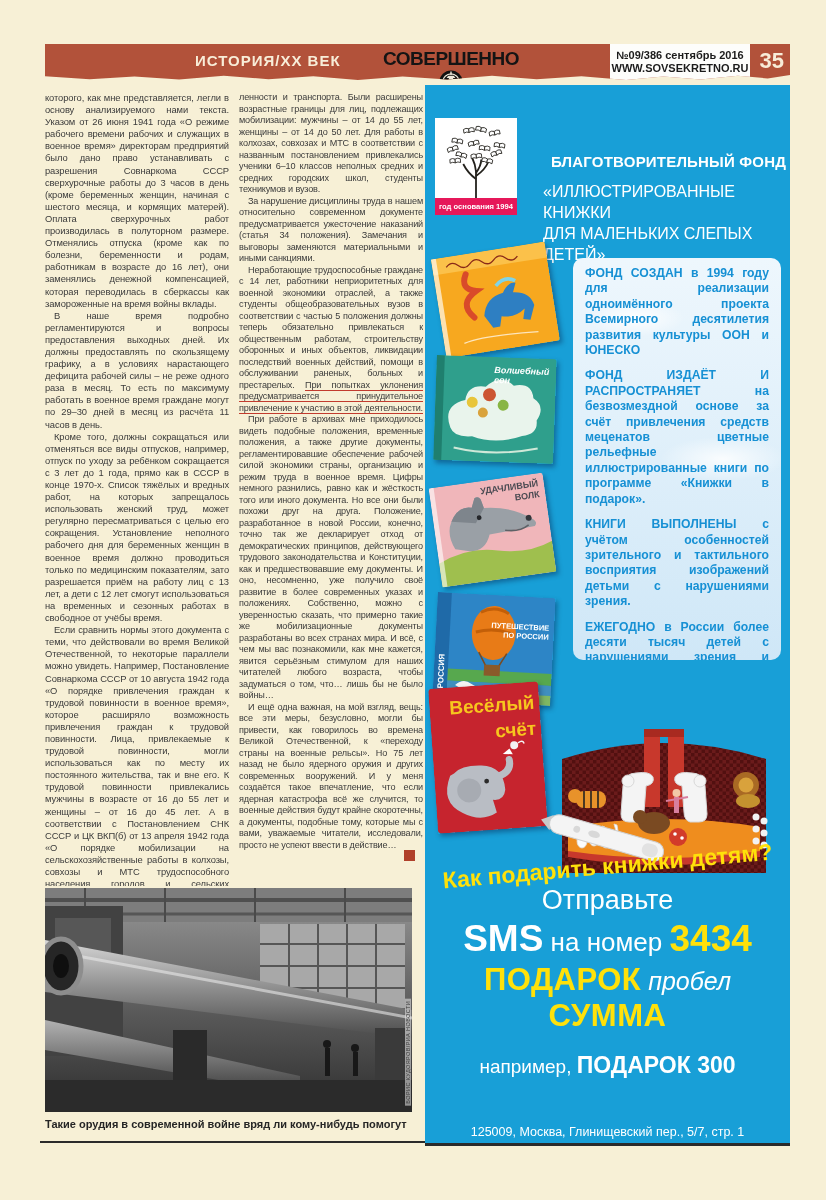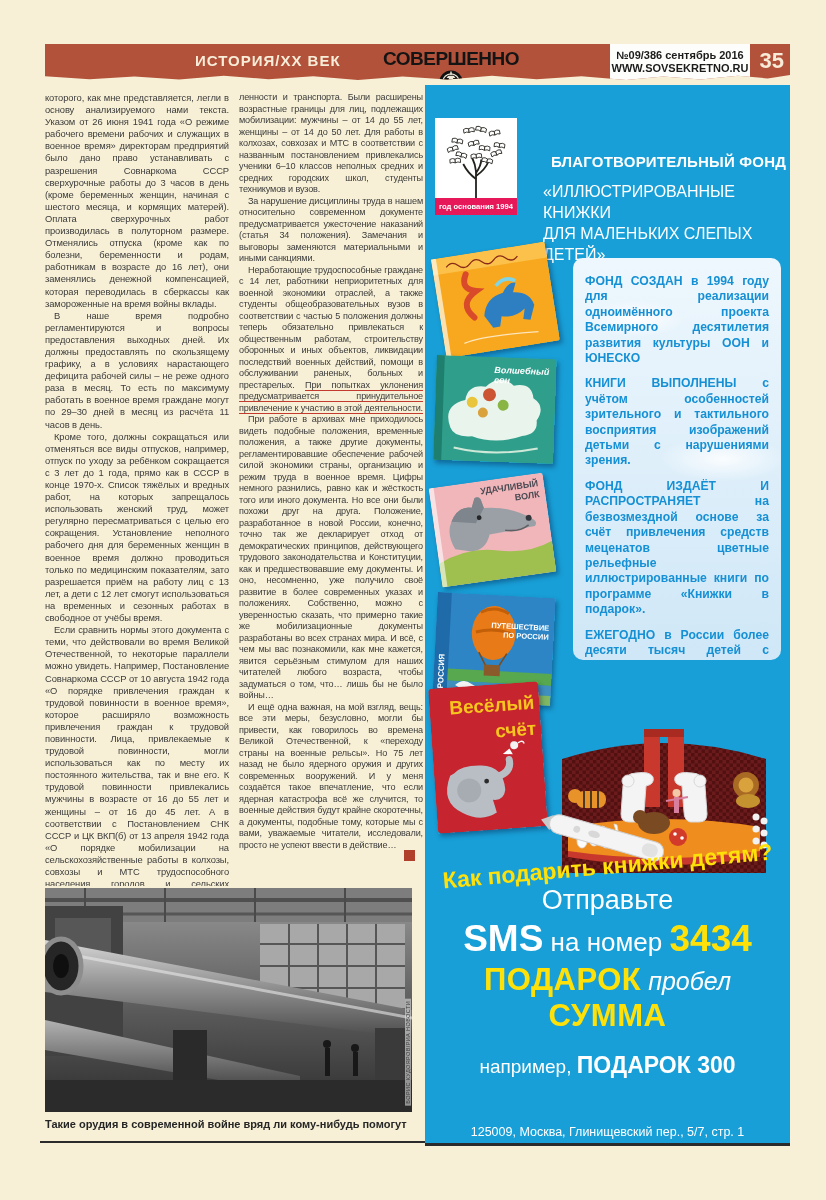--- a/index.html
+++ b/index.html
@@ -41,21 +41,21 @@
   .ad{position:absolute;left:425px;top:85px;width:365px;height:1058px;background:#189fd7;
     border-bottom:3px solid #2b2b2b;overflow:hidden;color:#fff;}
   .logo{position:absolute;left:10px;top:33px;width:82px;height:97px;background:#fff;}
   .logo svg{display:block;margin:4px auto 0;}
   .founded{position:absolute;left:0;bottom:0;width:100%;height:17px;background:#e6185a;
     font-size:7.6px;font-weight:bold;color:#fff;text-align:center;line-height:17px;}
   .ad-title{position:absolute;left:126px;top:68px;font-size:15px;font-weight:bold;letter-spacing:.2px;}
   .ad-sub{position:absolute;left:118px;top:96px;font-size:16px;line-height:21px;font-weight:normal;}
 
   .adtext{position:absolute;left:148px;top:173px;width:208px;height:402px;box-sizing:border-box;
-    border-radius:10px;padding:16px 12px;overflow:hidden;text-align:justify;
+    border-radius:10px;padding:8px 12px;overflow:hidden;text-align:justify;
     color:#1690d4;font-weight:bold;font-size:12.2px;line-height:15.4px;
     background:
       radial-gradient(70px 26px at 30% 15%,rgba(255,255,255,.95),transparent 70%),
       radial-gradient(90px 32px at 72% 50%,rgba(255,255,255,.85),transparent 70%),
       linear-gradient(180deg,#eef7fd,#cfe7f7);}
   .adtext p{margin:0 0 10px;}
 
   .book{position:absolute;box-shadow:2px 3px 5px rgba(0,0,40,.35);}
   .book svg{display:block;}
   .btitle{position:absolute;color:#fff;font-weight:bold;}
@@ -301,22 +301,22 @@
         <path d="M64 92 q14 -4 12 -16" stroke="#b9bdc4" stroke-width="7" fill="none" stroke-linecap="round"></path>
         <path d="M70 70 l7 -5 3 6 z" fill="#fff"></path>
         <circle cx="82" cy="62" r="4" fill="#f3f3f3"></circle>
         <path d="M86 60 q5 -3 6 1" stroke="#f3f3f3" stroke-width="1.5" fill="none"></path>
       </svg>
       <span class="btitle t5">Весёлый счёт</span>
     </div>
 
     <div class="adtext" id="adparas">
         <p>ФОНД СОЗДАН в 1994 году для реализации одноимённого проекта Всемирного десятилетия развития культуры ООН и ЮНЕСКО</p>
+        <p>ФОНД ИЗДАЁТ И РАСПРОСТРАНЯЕТ на безвозмездной основе за счёт привлечения средств меценатов цветные рельефные иллюстрированные книги по программе «Книжки в подарок».</p>
         <p>КНИГИ ВЫПОЛНЕНЫ с учётом особенностей зрительного и тактильного восприятия изображений детьми с нарушениями зрения.</p>
-        <p>ФОНД ИЗДАЁТ И РАСПРОСТРАНЯЕТ на безвозмездной основе за счёт привлечения средств меценатов цветные рельефные иллюстрированные книги по программе «Книжки в подарок».</p>
         <p>ЕЖЕГОДНО в России более десяти тысяч детей с нарушениями зрения и слепых детей получают новый комплект книг по благотворительной подписке.</p>
       </div>
 
     <svg class="circus" width="212" height="148" viewBox="0 0 212 148">
       <defs>
         <pattern id="chk" width="7" height="7" patternUnits="userSpaceOnUse">
           <rect width="7" height="7" fill="#6b1b1b"></rect>
           <rect width="3.5" height="3.5" fill="#521010"></rect>
           <rect x="3.5" y="3.5" width="3.5" height="3.5" fill="#521010"></rect>
         </pattern>

